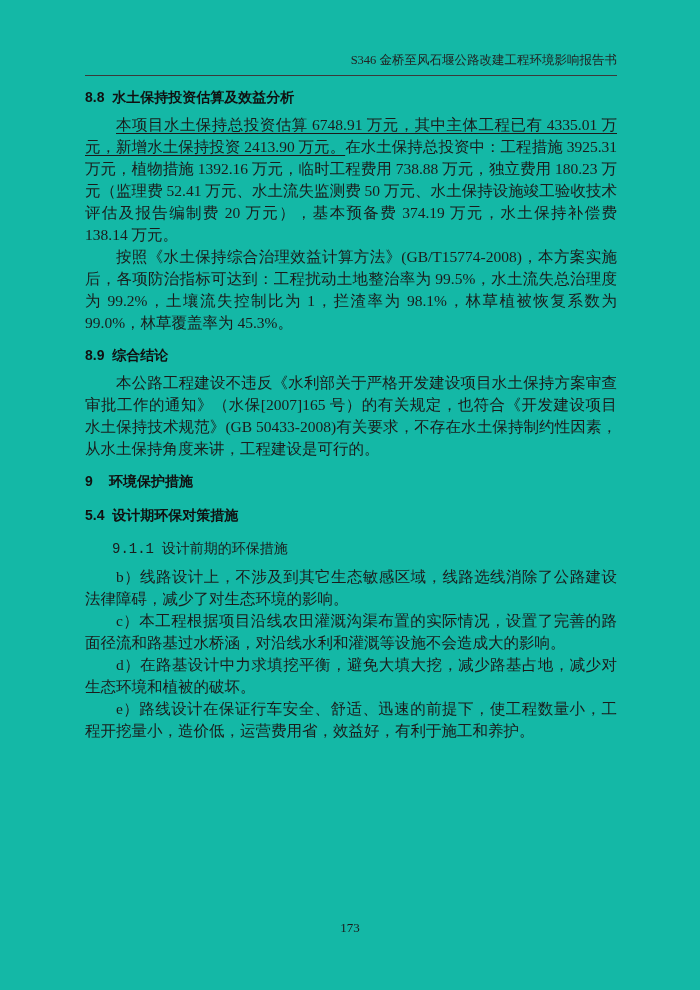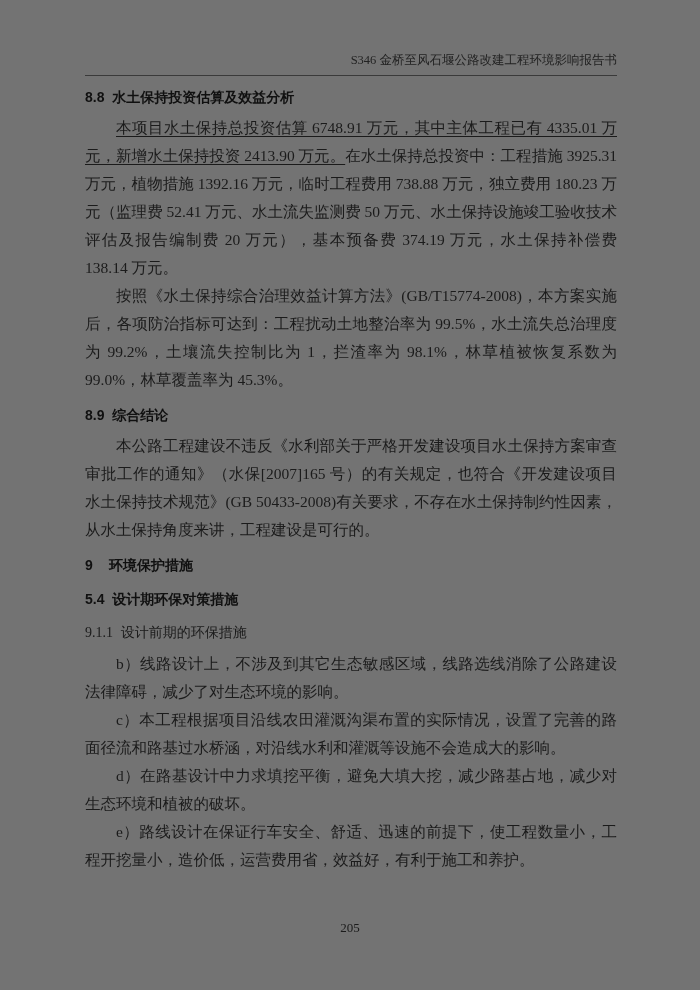--- a/index.html
+++ b/index.html
@@ -1,36 +1,36 @@
 <!DOCTYPE html>
 <html><head>
 <meta charset="utf-8">
 <style>
   html,body{margin:0;padding:0;background:#ffffff;}
   .page{
-    position:relative;width:700px;height:990px;background:#737373;
+    position:relative;width:700px;height:990px;background:#14b8a6;
     font-family:"Liberation Serif","DejaVu Serif",serif;color:#1b1b1b;
     overflow:hidden;
   }
   .content{position:absolute;left:85px;top:50px;width:532px;}
   .header{
     text-align:right;font-size:12.5px;line-height:20px;color:#222;
     padding-bottom:5px;border-bottom:1px solid #3a3a3a;
   }
   h2{
     margin:8px 0 4px;font-size:14px;line-height:26px;font-weight:bold;
     font-family:"Liberation Sans","DejaVu Sans",sans-serif;color:#101010;
   }
   h2.plain{
-    font-family:Liberation Serif, serif;font-weight:normal;color:#1b1b1b;
+    font-family:Liberation Mono, monospace;font-weight:normal;color:#1b1b1b;margin-left:27px;
   }
   .no{display:inline-block;margin-right:0.55em;}
   .no-wide{margin-right:1.15em;}
   p{
-    margin:0;font-size:15.5px;line-height:28px;
+    margin:0;font-size:15.5px;line-height:22px;
     text-align:justify;text-indent:2em;
   }
   .ul{text-decoration:underline;text-underline-offset:3px;}
   .footer{
     position:absolute;left:0;right:0;top:920px;text-align:center;
     font-size:13px;color:#1b1b1b;
   }
 </style>
 </head>
 <body>
@@ -72,14 +72,14 @@
     <p>b）线路设计上，不涉及到其它生态敏感区域，线路选线消除了公路建设法律障碍，减少了对生态环境的影响。</p>
 
     <p>c）本工程根据项目沿线农田灌溉沟渠布置的实际情况，设置了完善的路面径流和路基过水桥涵，对沿线水利和灌溉等设施不会造成大的影响。</p>
 
     <p>d）在路基设计中力求填挖平衡，避免大填大挖，减少路基占地，减少对生态环境和植被的破坏。</p>
 
     <p>e）路线设计在保证行车安全、舒适、迅速的前提下，使工程数量小，工程开挖量小，造价低，运营费用省，效益好，有利于施工和养护。</p>
 
   </div>
 
-  <div class="footer">205</div>
+  <div class="footer">173</div>
 </div>
 
 </body></html>

